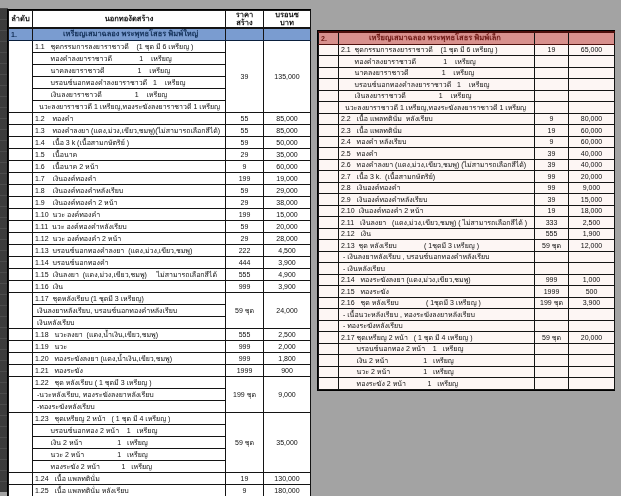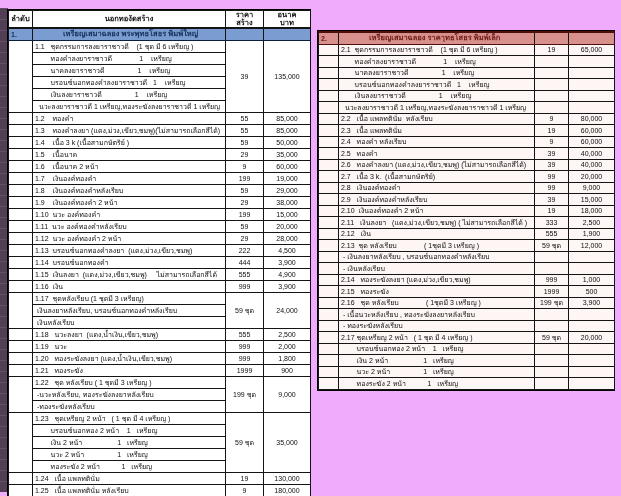--- a/index.html
+++ b/index.html
@@ -1,16 +1,16 @@
 <!DOCTYPE html>
 <html><head>
 <meta charset="utf-8">
 <style>
   html,body{margin:0;padding:0;background:#000;}
-  .stage{position:relative;width:621px;height:496px;background:#f0abfc;overflow:hidden;
+  .stage{position:relative;width:621px;height:496px;background:#a3a3a3;overflow:hidden;
          font-family:"Liberation Sans","DejaVu Sans",sans-serif;}
   .edge-stripes{position:absolute;left:0;top:8px;width:8px;height:484px;
     background:repeating-linear-gradient(180deg,#262626 0 1px,#0f0f0f 1px 11px);opacity:.7;}
   .tbl{position:absolute;background:#fff;box-shadow:0 0 0 1px #000;}
   .tbl-left{left:8px;top:10px;width:302px;}
   .tbl-right{left:318px;top:31px;width:296px;background:#fdf6f4;}
   table{border-collapse:collapse;table-layout:fixed;width:100%;}
   th,td{border:1px solid #141414;padding:0 2px;overflow:hidden;white-space:pre;
         font-size:7px;line-height:1.05;color:#0e0e0e;vertical-align:middle;}
   .tbl-left td{height:11px;}
@@ -39,21 +39,21 @@
         <col style="width:24px">
           <col style="width:193px">
           <col style="width:38px">
           <col style="width:47px">
       </colgroup>
       <thead>
         <tr>
           <th>ลำดับ</th>
           <th>นอกทองัดสร้าง</th>
           <th><div>ราคา</div><div>สร้าง</div></th>
-          <th><div>อนาค</div><div>บาท</div></th>
+          <th><div>บรอนซ</div><div>บาท</div></th>
         </tr>
       </thead>
       <tbody>
           <tr class="section">
             <td class="no">1.</td>
             <td class="desc">เหรียญเสมาฉลอง พระพุทธโสธร พิมพ์ใหญ่</td>
             <td class="qty"></td>
             <td class="price"></td>
           </tr>
           <tr>
@@ -253,21 +253,21 @@
     <table>
       <colgroup>
         <col style="width:20px">
           <col style="width:196px">
           <col style="width:34px">
           <col style="width:46px">
       </colgroup>
       <tbody>
           <tr class="section">
             <td class="no">2.</td>
-            <td class="desc">เหรียญเสมาฉลอง ราคาุทธโสธร พิมพ์เล็ก</td>
+            <td class="desc">เหรียญเสมาฉลอง พระพุทธโสธร พิมพ์เล็ก</td>
             <td class="qty"></td>
             <td class="price"></td>
           </tr>
           <tr>
             <td class="no"></td>
             <td class="desc">2.1  ชุดกรรมการลงยาราชาวดี    (1 ชุด มี 6 เหรียญ )</td>
             <td class="qty">19</td>
             <td class="price">65,000</td>
           </tr>
           <tr>

